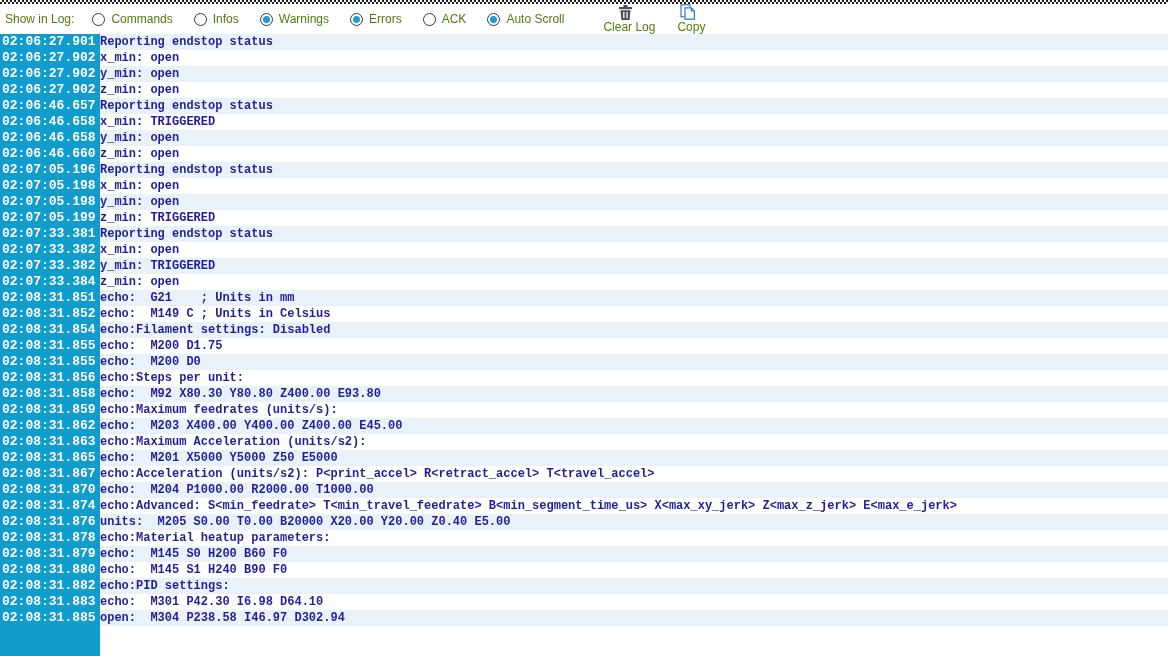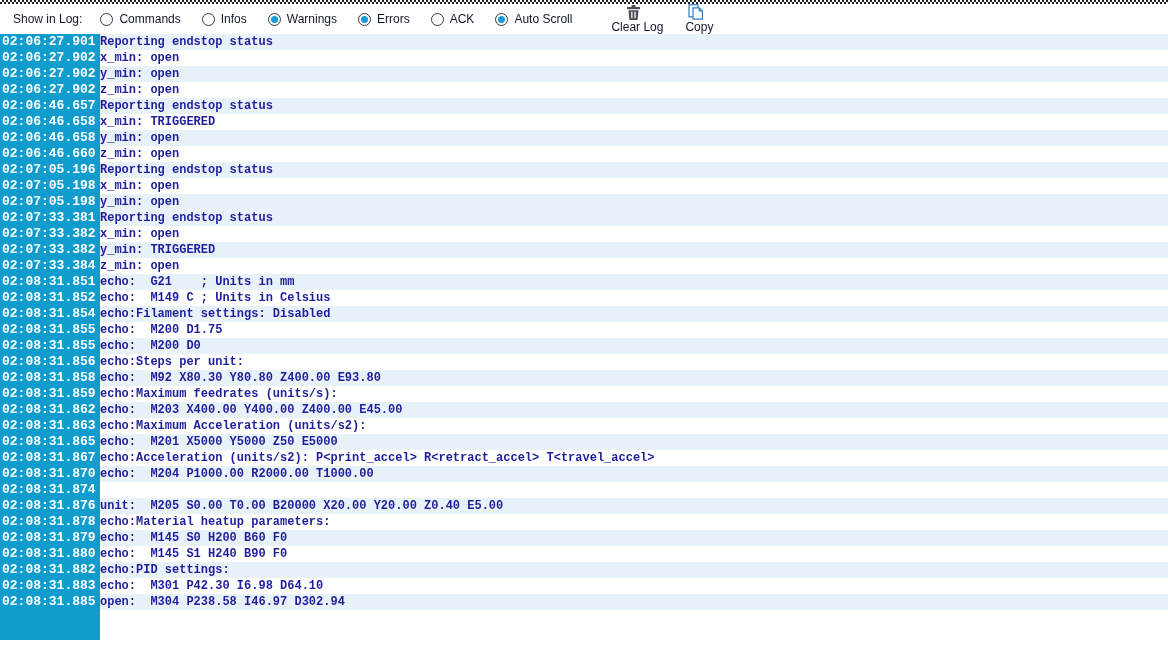--- a/index.html
+++ b/index.html
@@ -13,23 +13,22 @@
     background-size: 4px 4px;
   }
 
   .toolbar {
     height: 30px;
     display: flex;
     align-items: center;
     padding-left: 5px;
     background: #ffffff;
     font-size: 12px;
-    color: #0f172a;
+    color: #4d7c0f;
     white-space: nowrap;
-    margin-left: 8px;
   }
   .toolbar-label { margin-right: 18px; }
 
   .filter {
     display: inline-flex;
     align-items: flex-end;
     margin-right: 21px;
     cursor: default;
   }
   .radio {
@@ -195,20 +194,24 @@
       <span class="log-msg">Reporting endstop status</span>
     </div>
     <div class="log-row">
       <span class="log-time">02:07:05.198</span>
       <span class="log-msg">x_min: open</span>
     </div>
     <div class="log-row stripe">
       <span class="log-time">02:07:05.198</span>
       <span class="log-msg">y_min: open</span>
     </div>
+    <div class="log-row">
+      <span class="log-time">02:07:05.199</span>
+      <span class="log-msg">z_min: TRIGGERED</span>
+    </div>
     <div class="log-row stripe">
       <span class="log-time">02:07:33.381</span>
       <span class="log-msg">Reporting endstop status</span>
     </div>
     <div class="log-row">
       <span class="log-time">02:07:33.382</span>
       <span class="log-msg">x_min: open</span>
     </div>
     <div class="log-row stripe">
       <span class="log-time">02:07:33.382</span>
@@ -265,24 +268,25 @@
     <div class="log-row">
       <span class="log-time">02:08:31.867</span>
       <span class="log-msg">echo:Acceleration (units/s2): P&lt;print_accel&gt; R&lt;retract_accel&gt; T&lt;travel_accel&gt;</span>
     </div>
     <div class="log-row stripe">
       <span class="log-time">02:08:31.870</span>
       <span class="log-msg">echo:  M204 P1000.00 R2000.00 T1000.00</span>
     </div>
     <div class="log-row">
       <span class="log-time">02:08:31.874</span>
+      <span class="log-msg">echo:Advanced: S&lt;min_feedrate&gt; T&lt;min_travel_feedrate&gt; B&lt;min_segment_time_us&gt; X&lt;max_xy_jerk&gt; Z&lt;max_z_jerk&gt; E&lt;max_e_jerk&gt;</span>
     </div>
     <div class="log-row stripe">
       <span class="log-time">02:08:31.876</span>
-      <span class="log-msg">unit:  M205 S0.00 T0.00 B20000 X20.00 Y20.00 Z0.40 E5.00</span>
+      <span class="log-msg">units:  M205 S0.00 T0.00 B20000 X20.00 Y20.00 Z0.40 E5.00</span>
     </div>
     <div class="log-row">
       <span class="log-time">02:08:31.878</span>
       <span class="log-msg">echo:Material heatup parameters:</span>
     </div>
     <div class="log-row stripe">
       <span class="log-time">02:08:31.879</span>
       <span class="log-msg">echo:  M145 S0 H200 B60 F0</span>
     </div>
     <div class="log-row">

